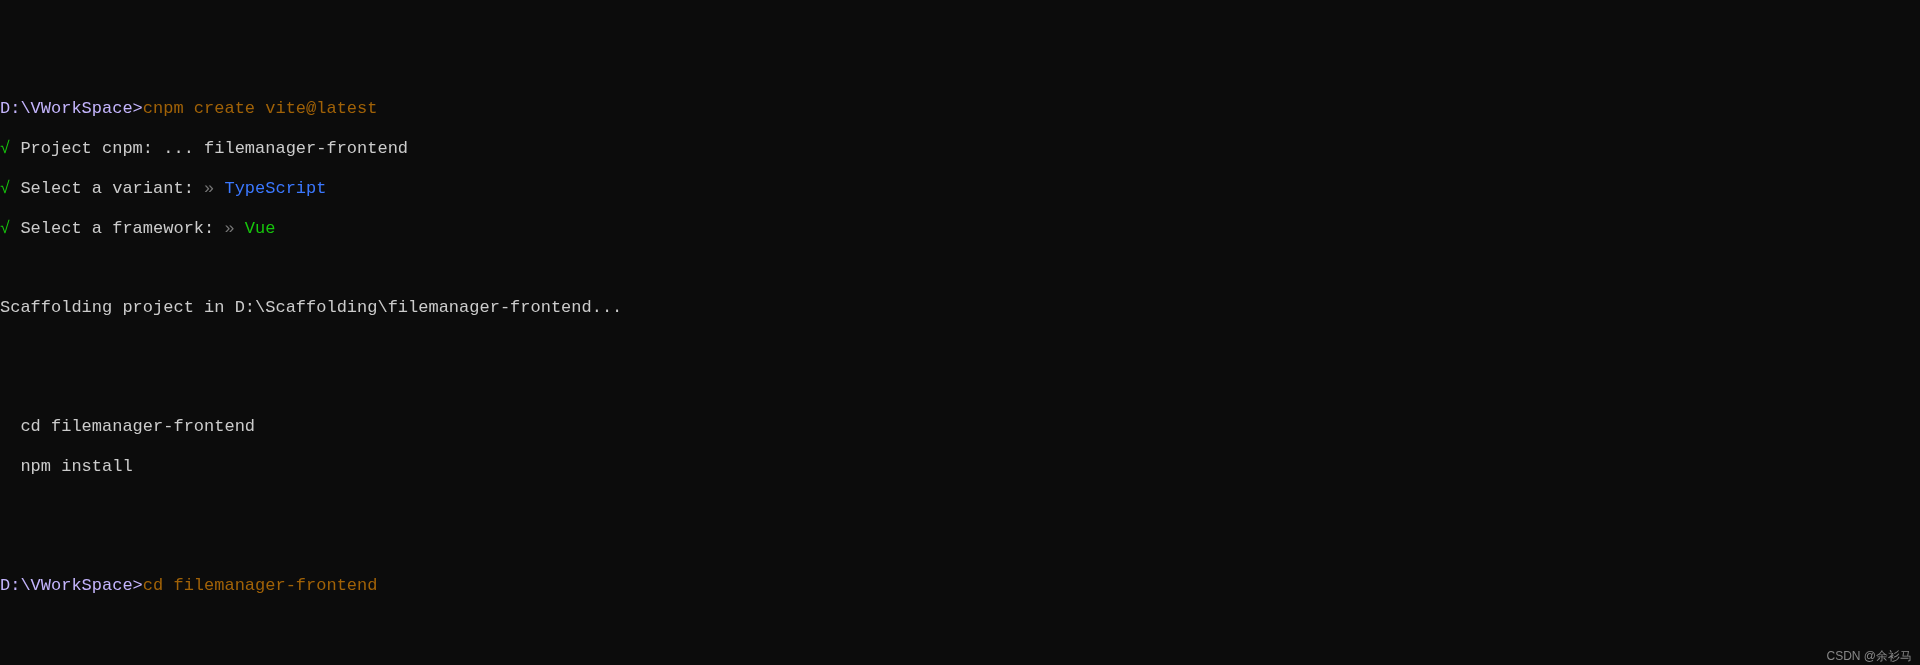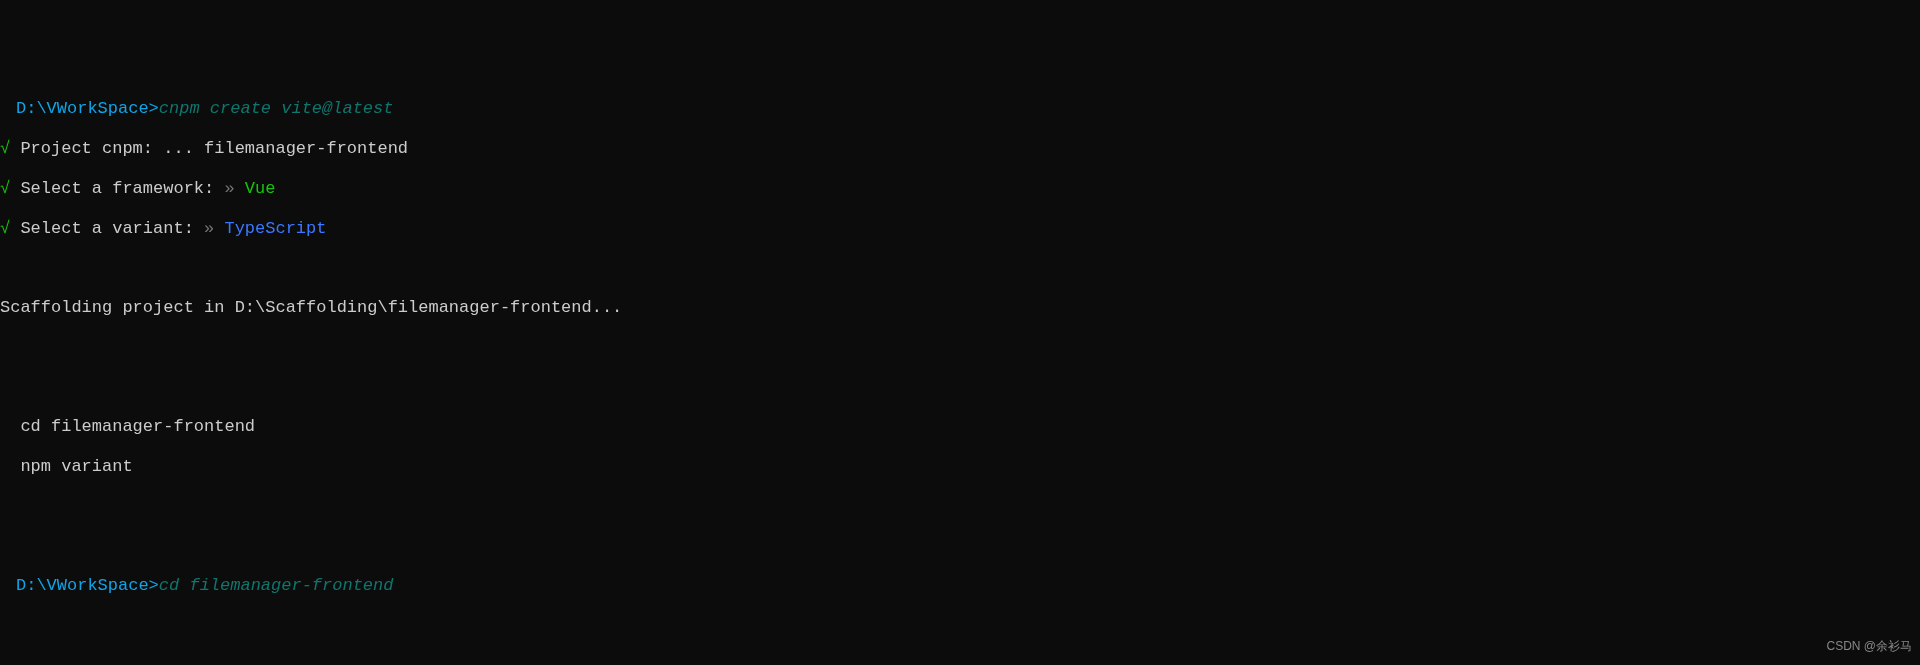--- a/index.html
+++ b/index.html
@@ -17,64 +17,62 @@
       width: 1920px;
       height: 665px;
       overflow: hidden;
       position: relative;
       white-space: pre;
     }
     .terminal {
       padding: 0;
     }
     .prompt {
-      color: #0ea5e9;
-      padding-left: 16px;
+      color: #c4b5fd;
     }
     .command {
-      color: #0f766e;
-      font-style: italic;
+      color: #a16207;
     }
     .check {
       color: #16c60c;
     }
     .green-text {
       color: #16c60c;
     }
     .blue-text {
       color: #3b78ff;
     }
     .chevron {
       color: #767676;
     }
     .watermark {
       position: absolute;
-      bottom: 12px;
+      bottom: 2px;
       right: 8px;
       color: #888888;
       font-size: 12px;
       font-family: sans-serif;
     }
   </style>
 </head>
 <body>
 
 
 
 <div class="terminal">
 <div><span class="prompt">D:\VWorkSpace&gt;</span><span class="command">cnpm create vite@latest</span></div>
 <div><span class="check">√</span><span> Project cnpm: ... filemanager-frontend</span></div>
+<div><span class="check">√</span><span> Select a variant: </span><span class="chevron">»</span><span class="blue-text"> TypeScript</span></div>
 <div><span class="check">√</span><span> Select a framework: </span><span class="chevron">»</span><span class="green-text"> Vue</span></div>
-<div><span class="check">√</span><span> Select a variant: </span><span class="chevron">»</span><span class="blue-text"> TypeScript</span></div>
 <div> </div>
 <div>Scaffolding project in D:\Scaffolding\filemanager-frontend...</div>
 <div> </div>
 <div> </div>
 <div>  cd filemanager-frontend</div>
-<div>  npm variant</div>
+<div>  npm install</div>
 <div> </div>
 <div> </div>
 <div><span class="prompt">D:\VWorkSpace&gt;</span><span class="command">cd filemanager-frontend</span></div>
 
 
 
 
 
 
 

